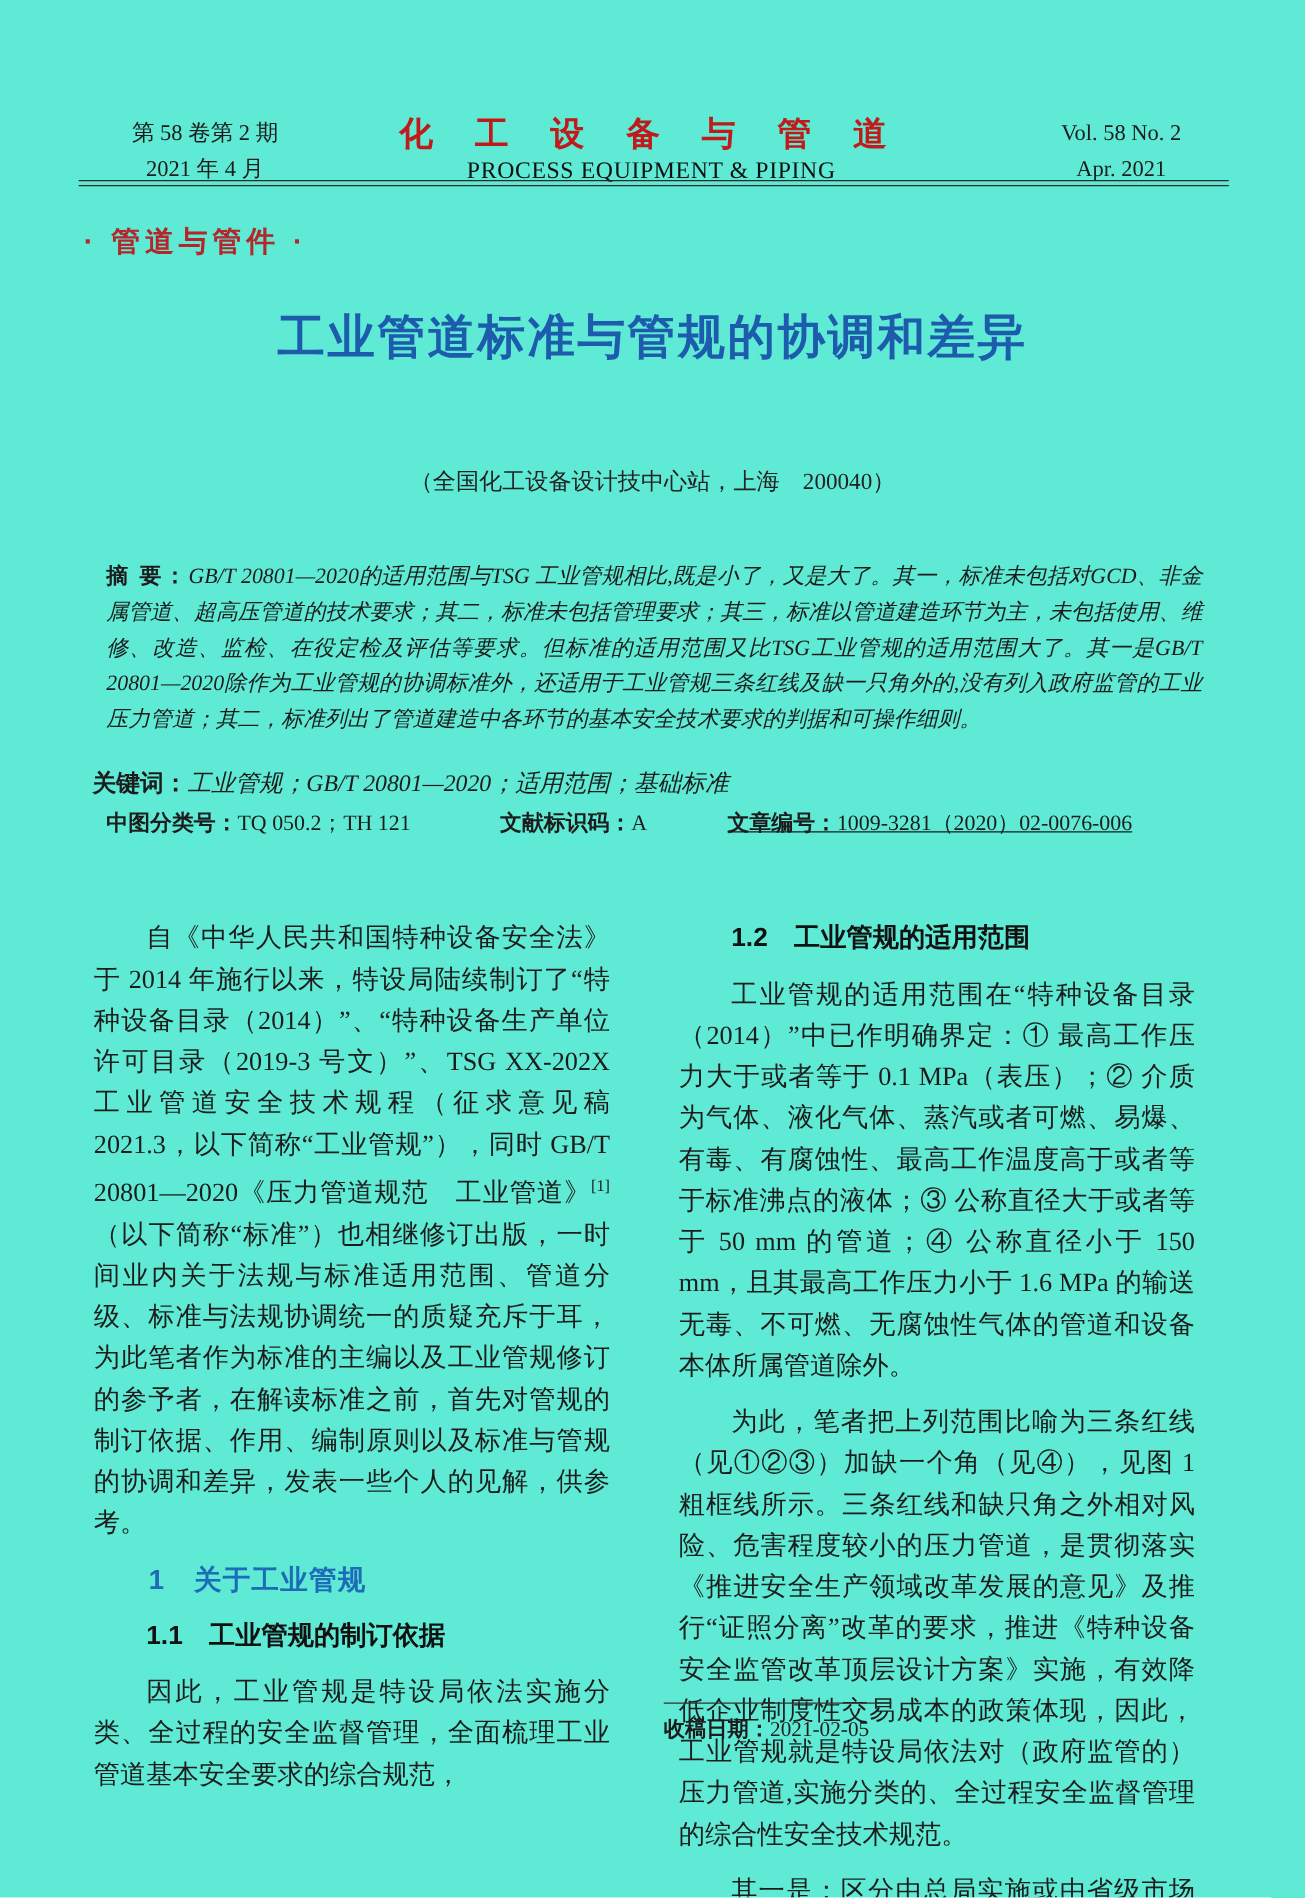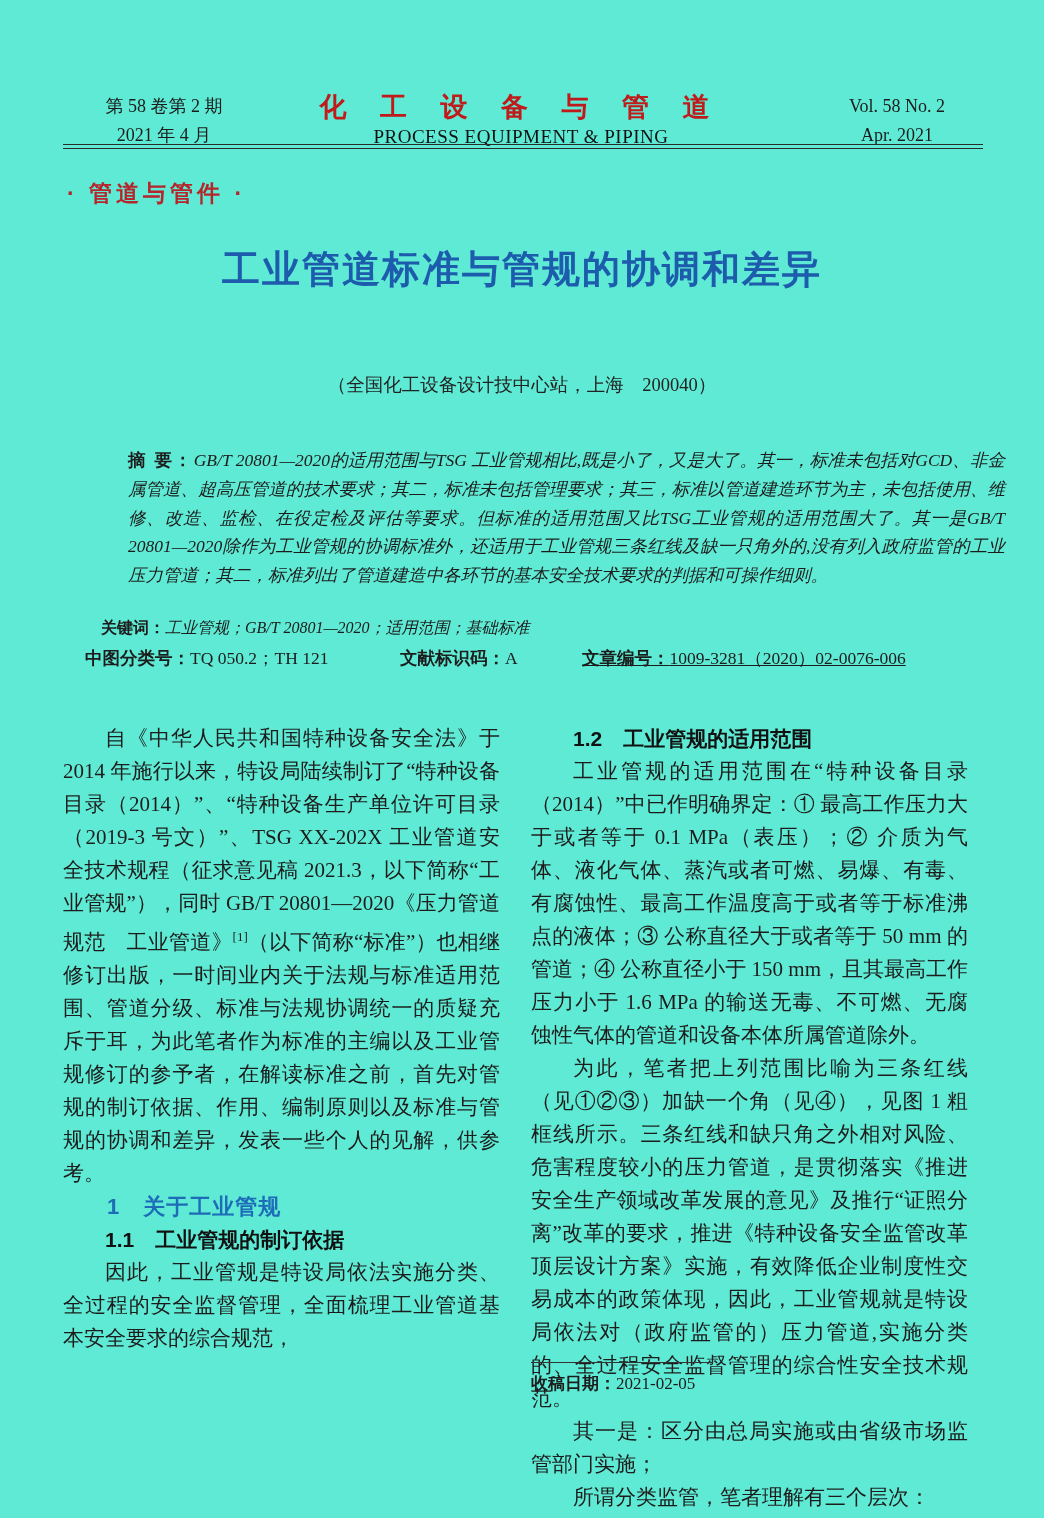--- a/index.html
+++ b/index.html
@@ -14,34 +14,34 @@
   .journal-cn{font-family:"Liberation Sans","DejaVu Sans",sans-serif;font-weight:bold;color:#c01a1a;font-size:27px;letter-spacing:13px;line-height:30px;}
   .journal-en{font-size:19px;letter-spacing:.5px;line-height:29px;color:#111;}
   .hdr-right{position:absolute;right:62px;top:92px;width:170px;font-size:18px;line-height:29px;text-align:center;}
   .dbl-rule{position:absolute;left:63px;right:61px;top:144px;height:3px;border-top:1.6px solid #2a2a2a;border-bottom:1.6px solid #2a2a2a;}
   .section-label{position:absolute;left:67px;top:178px;font-family:"Liberation Sans","DejaVu Sans",sans-serif;font-weight:bold;font-size:23px;color:#b5262b;letter-spacing:4px;}
   
   .article-title{position:absolute;left:0;top:244px;width:1044px;text-align:center;font-family:"Liberation Sans","DejaVu Sans",sans-serif;font-weight:bold;font-size:38px;letter-spacing:2px;color:#1d5cac;}
   .author-name{position:absolute;left:0;top:326px;width:1044px;text-align:center;font-size:27px;font-style:italic;font-weight:bold;letter-spacing:8px;color:#222;}
   .affiliation{position:absolute;left:0;top:372px;width:1044px;text-align:center;font-size:18.5px;color:#222;}
   
-  .abstract{position:absolute;left:85px;top:446px;width:877px;font-size:17.5px;line-height:28.8px;text-align:justify;font-style:italic;margin-left:43px;}
+  .abstract{position:absolute;left:85px;top:446px;width:877px;font-size:17.5px;line-height:28.8px;text-align:justify;font-style:italic;}
   .abstract .lbl{font-family:"Liberation Sans","DejaVu Sans",sans-serif;font-weight:bold;font-style:normal;letter-spacing:2px;}
-  .kw-line{position:absolute;left:101px;top:614px;width:877px;font-size:16px;line-height:28px;font-style:italic;}
+  .kw-line{position:absolute;left:74px;top:614px;width:877px;font-size:19px;line-height:28px;font-style:italic;}
   .kw-line .lbl{font-family:"Liberation Sans","DejaVu Sans",sans-serif;font-weight:bold;font-style:normal;}
   .clc-line{position:absolute;left:85px;top:644px;width:877px;height:28px;font-size:17.5px;line-height:28px;}
   .clc-line .lbl{font-family:"Liberation Sans","DejaVu Sans",sans-serif;font-weight:bold;}
   .clc-pos1{position:absolute;left:0;}
   .clc-pos2{position:absolute;left:315px;}
   .clc-pos3{position:absolute;left:497px;text-decoration:underline;}
   
   .col{position:absolute;top:722px;width:437px;font-size:21px;line-height:33px;text-align:justify;}
   .col-left{left:63px;}
   .col-right{left:531px;}
-  .col p{margin:0;text-indent:2em;}
+  .col p{margin:12px;text-indent:2em;}
   .h-blue{font-family:"Liberation Sans","DejaVu Sans",sans-serif;font-weight:bold;font-size:22px;color:#1e6cb8;margin:15px 0 13px 0;text-indent:0;letter-spacing:1px;}
   .h-sub{font-family:"Liberation Sans","DejaVu Sans",sans-serif;font-weight:bold;font-size:21px;color:#111;margin:0 0 10px 0;text-indent:0;}
   sup{font-size:.62em;}
   
   .footnote{position:absolute;left:531px;top:1362px;width:437px;font-size:17px;line-height:27px;}
   .fn-rule{width:182px;border-top:1.6px solid #333;margin-bottom:7px;}
   .footnote .lbl{font-family:"Liberation Sans","DejaVu Sans",sans-serif;font-weight:bold;}
   .fn-item{margin:0;padding-left:90px;text-indent:-90px;text-align:justify;}
 </style>
 </head>

